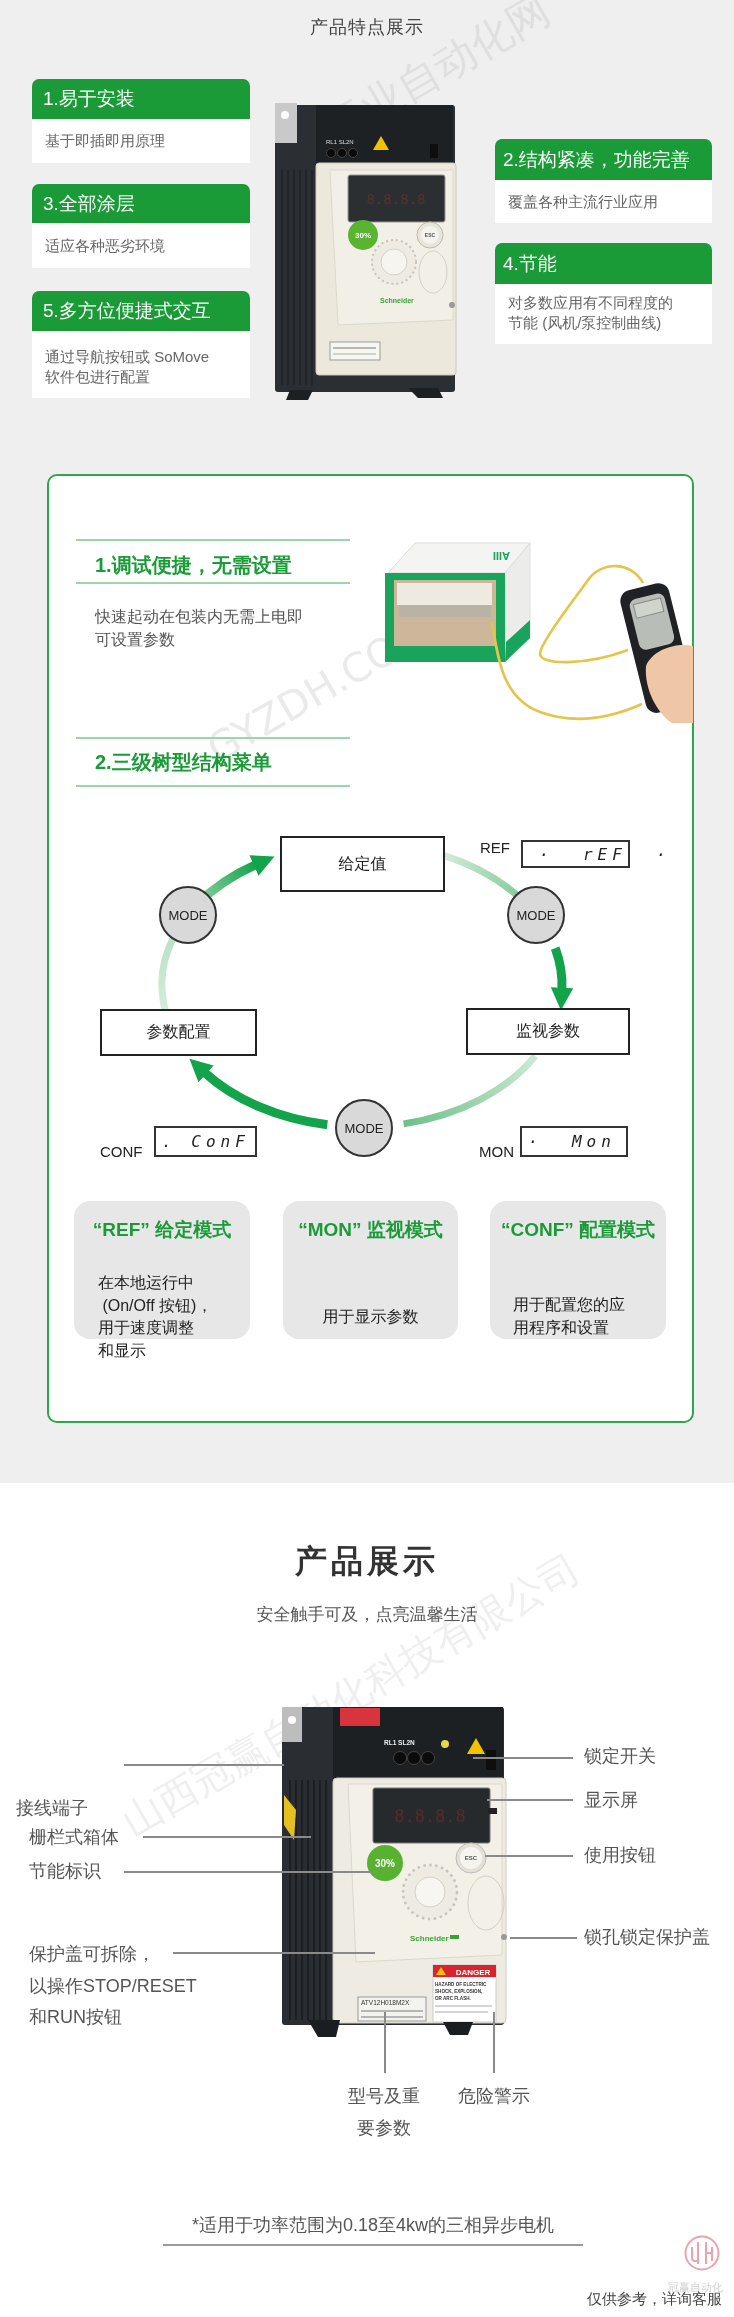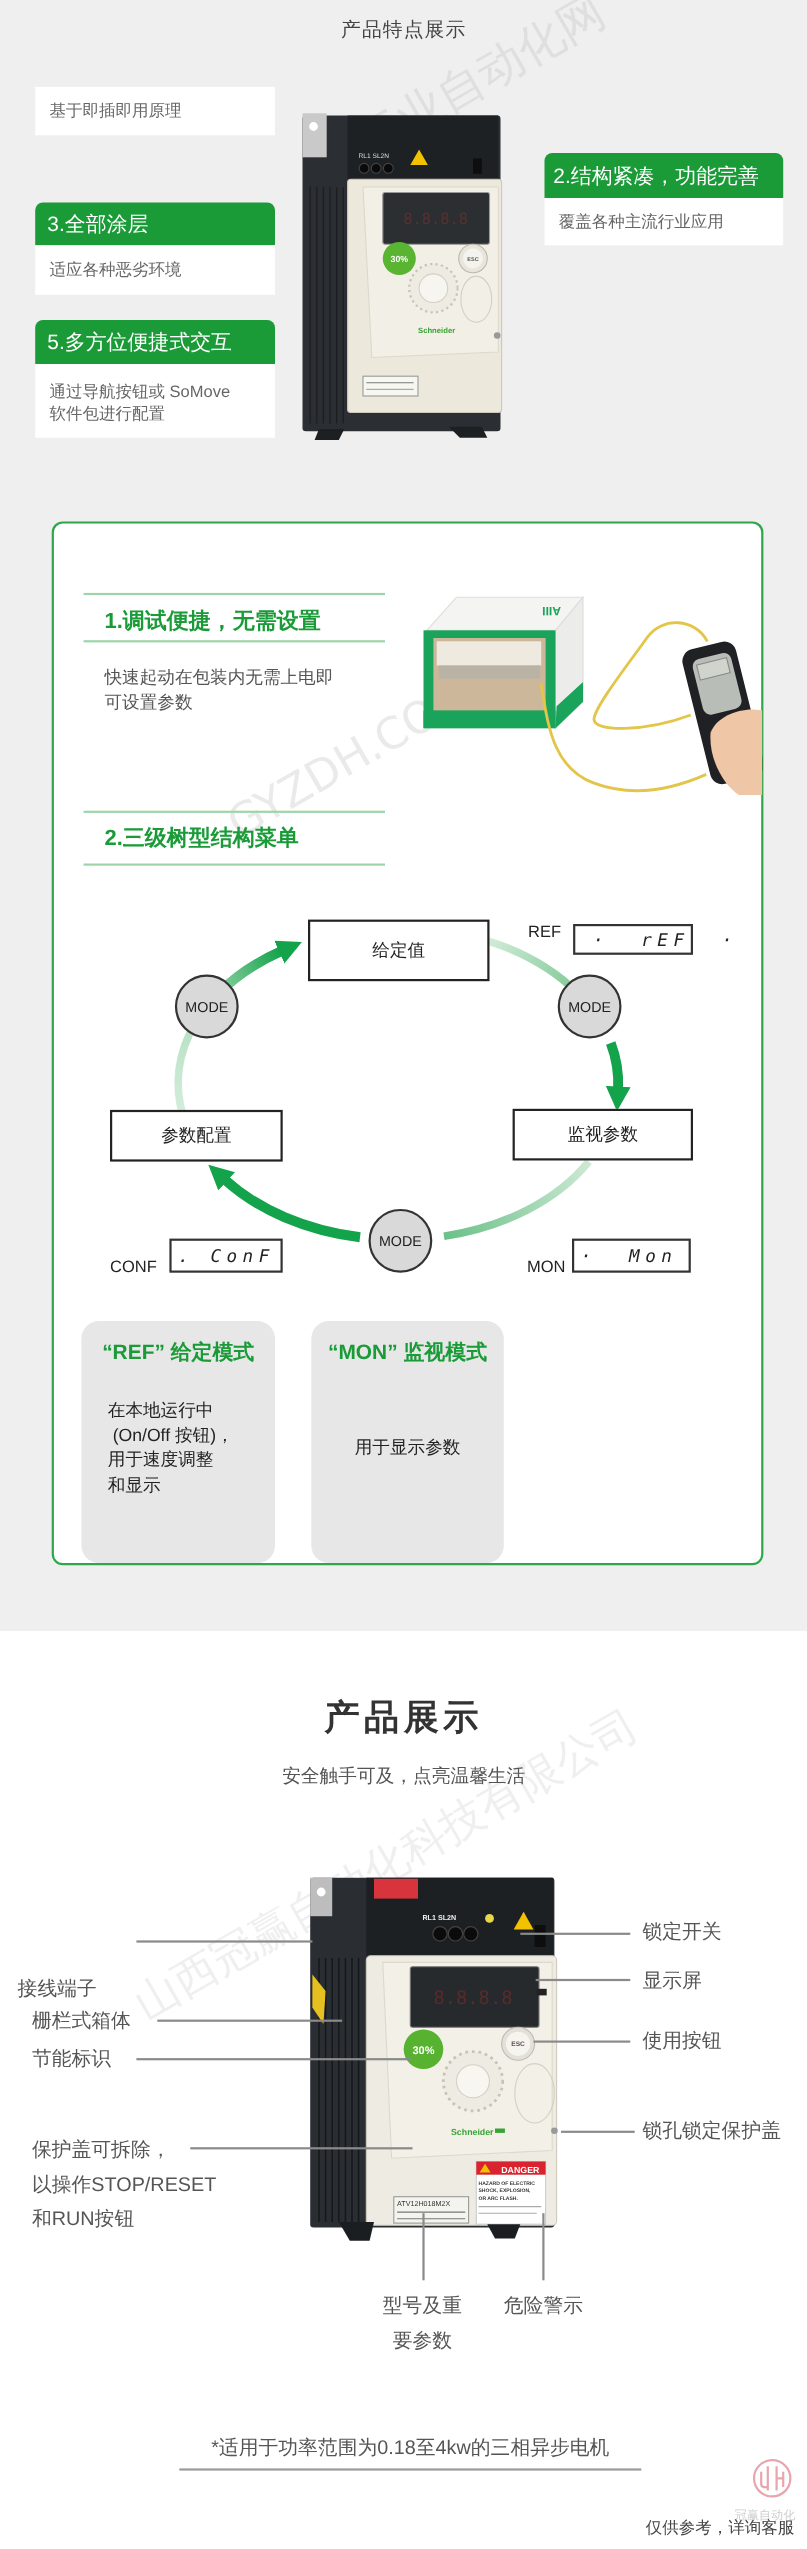--- a/index.html
+++ b/index.html
@@ -25,21 +25,21 @@
   .gbox{left:47px;top:474px;width:647px;height:949px;border:2px solid #2ea64b;border-radius:10px;background:#fff;}
   .gline{height:2px;background:#9fd4aa;left:76px;width:274px;}
   .gtitle{left:95px;font-size:20px;line-height:26px;font-weight:bold;color:var(--green);white-space:nowrap;}
   .gdesc{left:95px;font-size:16px;line-height:23px;color:#555;}
 
   .dnode{border:2px solid #222;background:#fff;display:flex;align-items:center;justify-content:center;font-size:16px;color:#222;}
   .dlabel{font-size:15px;line-height:18px;color:#222;}
   .disp{border:2px solid #333;background:#fff;display:flex;align-items:center;padding-left:6px;font-family:"DejaVu Sans Mono",monospace;font-style:italic;font-size:16px;letter-spacing:5px;color:#222;white-space:pre;}
   .mode{width:58px;height:58px;border-radius:50%;border:2px solid #333;background:#d9d9d9;display:flex;align-items:center;justify-content:center;font-size:13px;color:#222;}
 
-  .mcard{top:1201px;height:220px;background:var(--card_bg);border-radius:16px;}
+  .mcard{top:1201px;height:138px;background:var(--card_bg);border-radius:16px;}
   .mcard .mt{position:absolute;left:0;right:0;top:17px;text-align:center;font-size:19px;line-height:24px;font-weight:bold;color:var(--green);white-space:nowrap;}
   .mcard .mb{position:absolute;font-size:16px;line-height:22.5px;color:#222;}
 
   .big-title{left:0;width:734px;top:1535px;text-align:center;font-size:32px;line-height:52px;font-weight:bold;color:#333;letter-spacing:4px;}
   .subtitle{left:0;width:734px;top:1603px;text-align:center;font-size:17px;line-height:24px;color:#555;}
   .callout{font-size:18px;line-height:26px;color:#555;white-space:nowrap;}
   .cline{height:1.5px;background:#8a8a8a;}
   .vline{width:1.5px;background:#8a8a8a;}
   .footnote{left:0;width:746px;top:2212px;text-align:center;font-size:18px;line-height:26px;color:#555;}
   .fnline{left:163px;top:2244px;width:420px;height:2px;background:#9a9a9a;}
@@ -51,20 +51,21 @@
 <div class="page">
 
   <div class="abs sec-top"></div>
   <div class="abs sec-bottom"></div>
 
   <div class="wm" style="left:437px;top:70px;font-size:42px;color:rgba(110,110,110,0.12);">工业自动化网</div>
 
   <div class="abs top-title">产品特点展示</div>
 
   <div class="fcard" style="left:32px;top:79px;width:218px;">
+    <div class="hd" style="height:40px;">1.易于安装</div>
     <div class="bd" style="height:44px;">
         <span>基于即插即用原理</span>
       </div>
   </div>
   <div class="fcard" style="left:32px;top:184px;width:218px;">
     <div class="hd" style="height:39px;">3.全部涂层</div>
     <div class="bd" style="height:45px;">
         <span>适应各种恶劣环境</span>
       </div>
   </div>
@@ -73,20 +74,27 @@
     <div class="bd top" style="height:67px;padding-top:16px;">
       <span>通过导航按钮或 SoMove</span>
       <span>软件包进行配置</span>
     </div>
   </div>
   <div class="fcard" style="left:495px;top:139px;width:217px;">
     <div class="hd" style="height:41px;padding-left:8px;">2.结构紧凑，功能完善</div>
     <div class="bd" style="height:43px;">
         <span>覆盖各种主流行业应用</span>
       </div>
+  </div>
+  <div class="fcard" style="left:495px;top:243px;width:217px;">
+    <div class="hd" style="height:41px;padding-left:8px;">4.节能</div>
+    <div class="bd top" style="height:60px;padding-top:9px;">
+      <span>对多数应用有不同程度的</span>
+      <span>节能 (风机/泵控制曲线)</span>
+    </div>
   </div>
 
   <svg class="abs" style="left:268px;top:100px;" width="195" height="300" viewBox="0 0 195 300">
     <rect x="7" y="5" width="180" height="287" rx="3" fill="#2b2f33"></rect>
     <g stroke="#1c1f22" stroke-width="1.2">
       <line x1="14" y1="70" x2="14" y2="285"></line>
         <line x1="20" y1="70" x2="20" y2="285"></line>
         <line x1="26" y1="70" x2="26" y2="285"></line>
       <line x1="32" y1="70" x2="32" y2="285"></line>
         <line x1="38" y1="70" x2="38" y2="285"></line>
@@ -206,20 +214,27 @@
     <div class="mb" style="left:24px;top:71px;">
       <div>在本地运行中</div>
       <div style="white-space:pre;"> (On/Off 按钮)，</div>
       <div>用于速度调整</div>
       <div>和显示</div>
     </div>
   </div>
   <div class="abs mcard" style="left:283px;width:175px;">
     <div class="mt">“MON” 监视模式</div>
     <div class="mb" style="left:0;right:0;top:105px;text-align:center;">用于显示参数</div>
+  </div>
+  <div class="abs mcard" style="left:490px;width:176px;">
+    <div class="mt">“CONF” 配置模式</div>
+    <div class="mb" style="left:23px;top:93px;">
+      <div>用于配置您的应</div>
+      <div>用程序和设置</div>
+    </div>
   </div>
 
   <div class="wm" style="left:351px;top:1695px;font-size:40px;color:rgba(140,140,140,0.14);">山西冠赢自动化科技有限公司</div>
 
   <div class="abs big-title">产品展示</div>
   <div class="abs subtitle">安全触手可及，点亮温馨生活</div>
 
   <svg class="abs" style="left:278px;top:1700px;" width="235" height="345" viewBox="0 0 235 345">
     <rect x="4" y="7" width="222" height="318" rx="3" fill="#2a2e32"></rect>
     <g stroke="#16191b" stroke-width="1.4">

